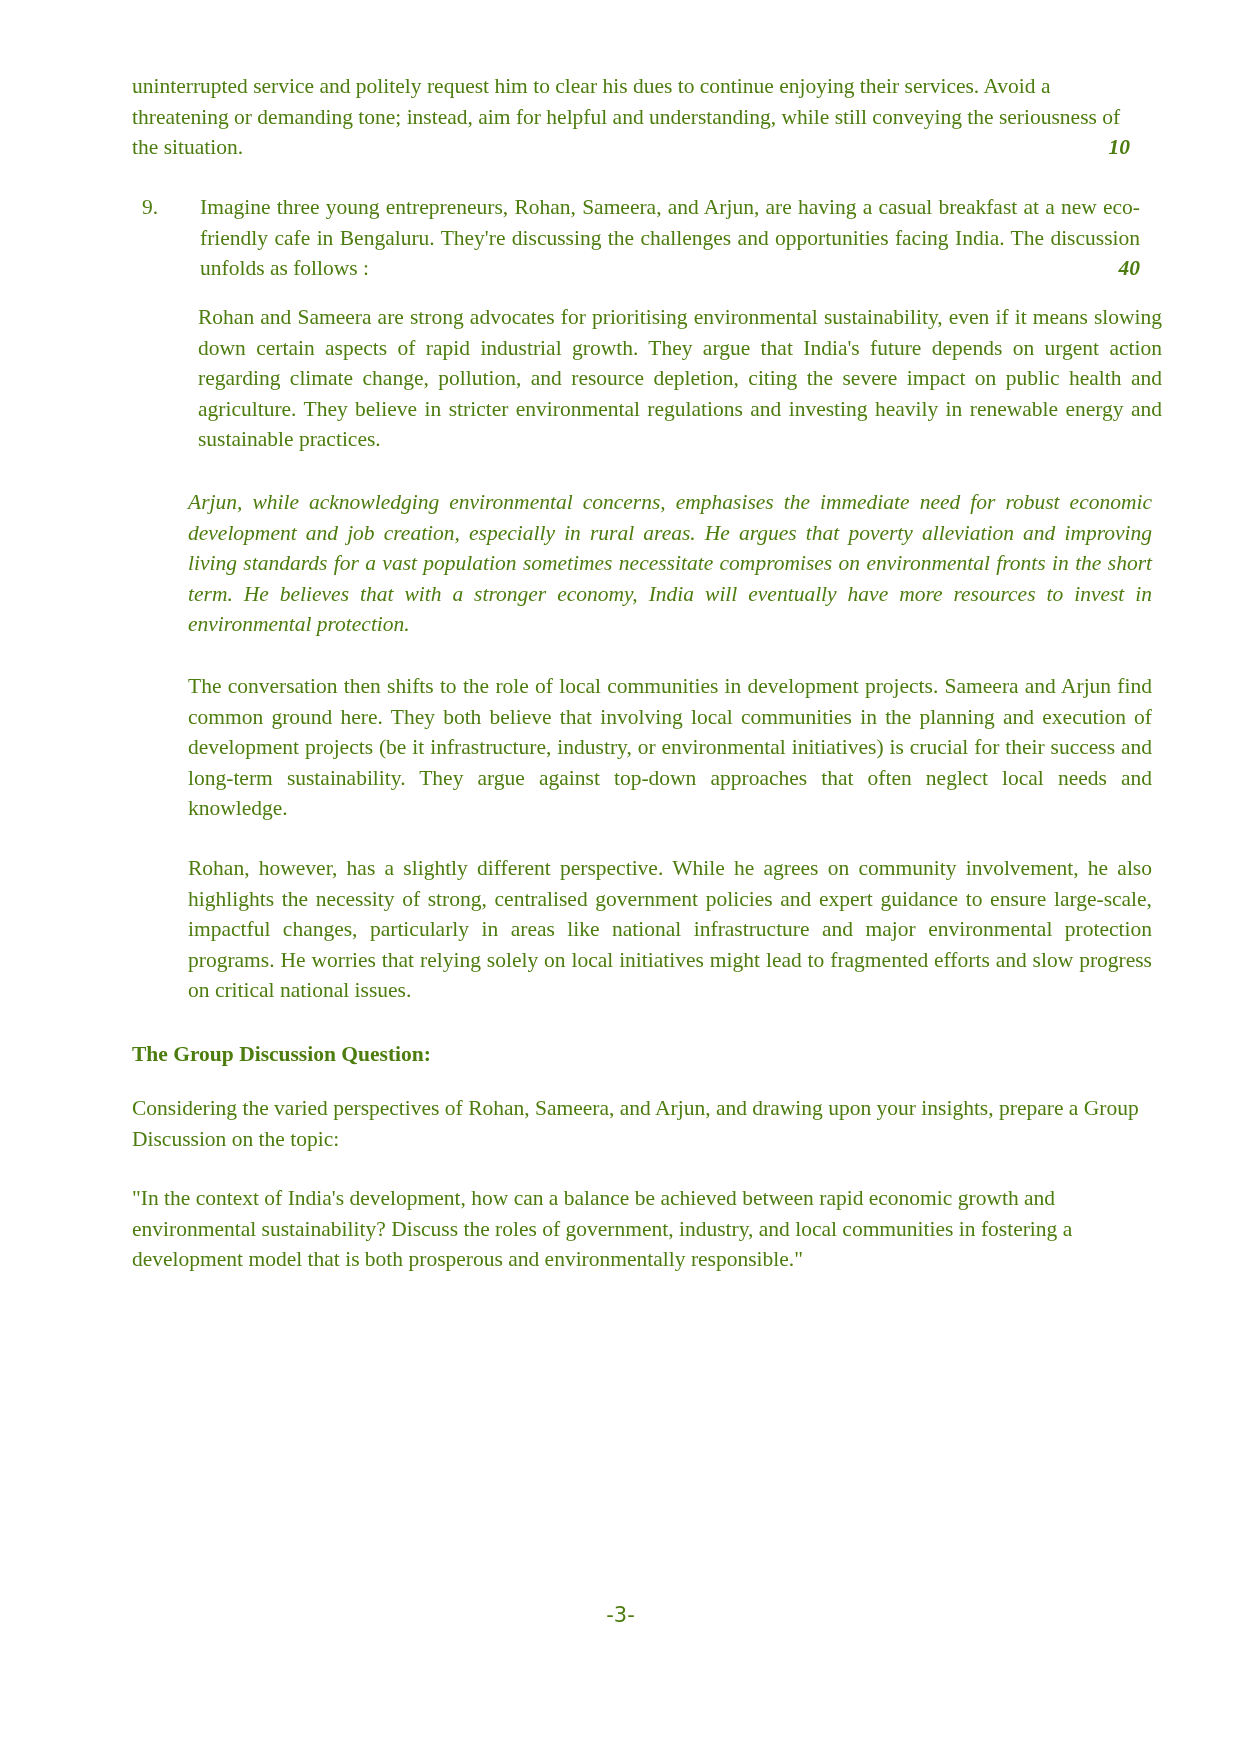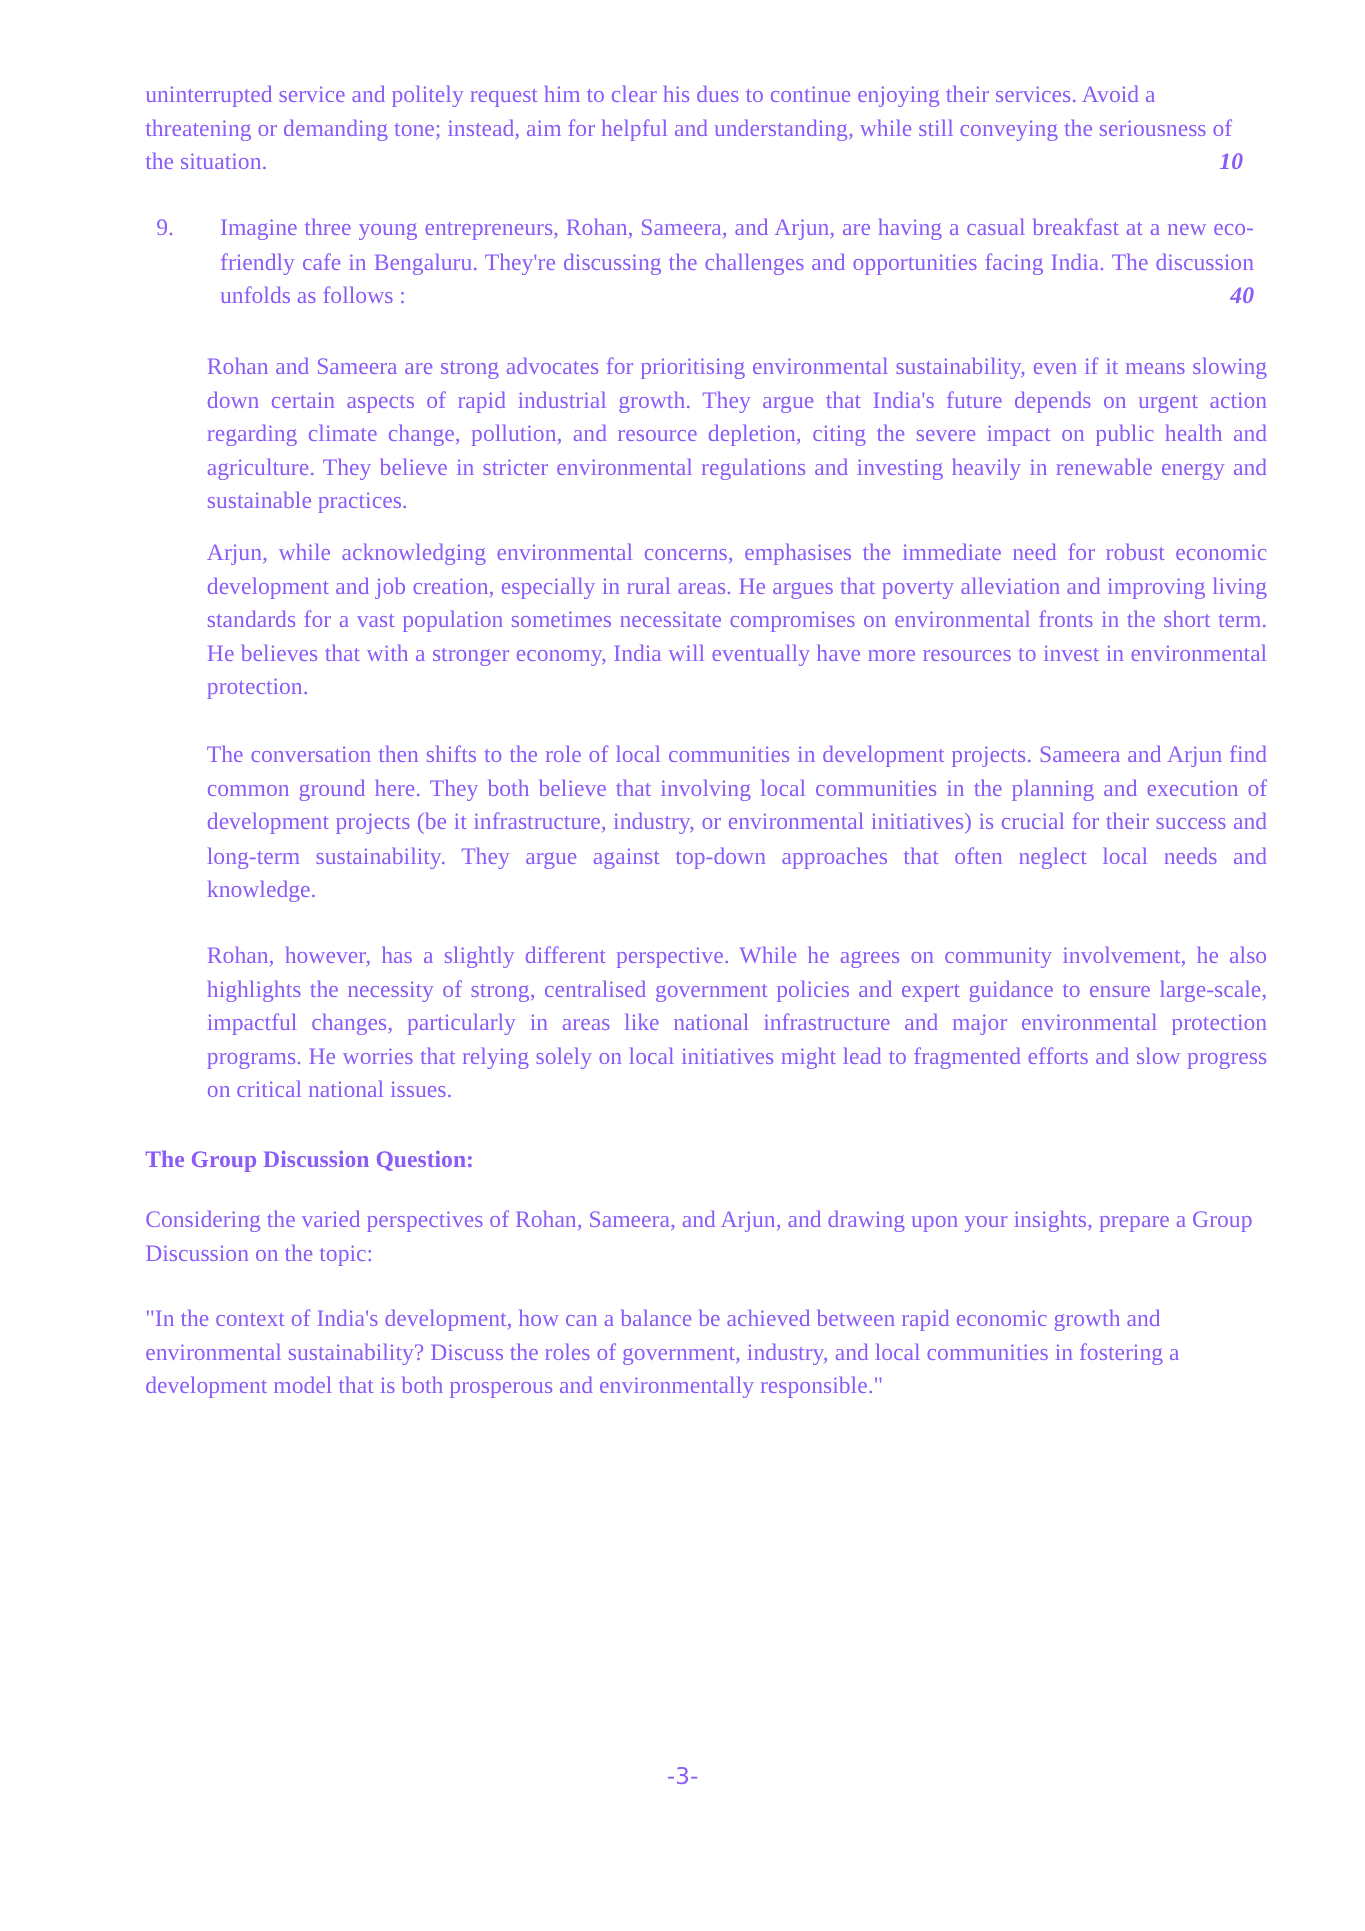--- a/index.html
+++ b/index.html
@@ -5,21 +5,21 @@
   html, body {
     margin: 0;
     padding: 0;
     background: #ffffff;
   }
   .page {
     position: relative;
     width: 1241px;
     height: 1755px;
     background: #ffffff;
-    color: #8b5cf6;
+    color: #4d7c0f;
     font-family: "Liberation Serif", serif;
     font-size: 21.5px;
     line-height: 30.5px;
     overflow: hidden;
   }
   .block {
     position: absolute;
   }
   .top-para {
     left: 132px;
@@ -35,22 +35,22 @@
     left: 200px;
     top: 192px;
     width: 940px;
     text-align: justify;
   }
   .body-para {
     left: 188px;
     width: 964px;
     text-align: justify;
   }
-  .p1 { top: 318px; }
-  .p2 { top: 487px; }
+  .p1 { top: 302px; margin-left: 10px; }
+  .p2 { top: 487px; font-style: italic; }
   .p3 { top: 671px; }
   .p4 { top: 853px; }
   .marks {
     position: absolute;
     right: 0;
     bottom: 0;
     font-weight: bold;
     font-style: italic;
   }
   .gd-heading {

